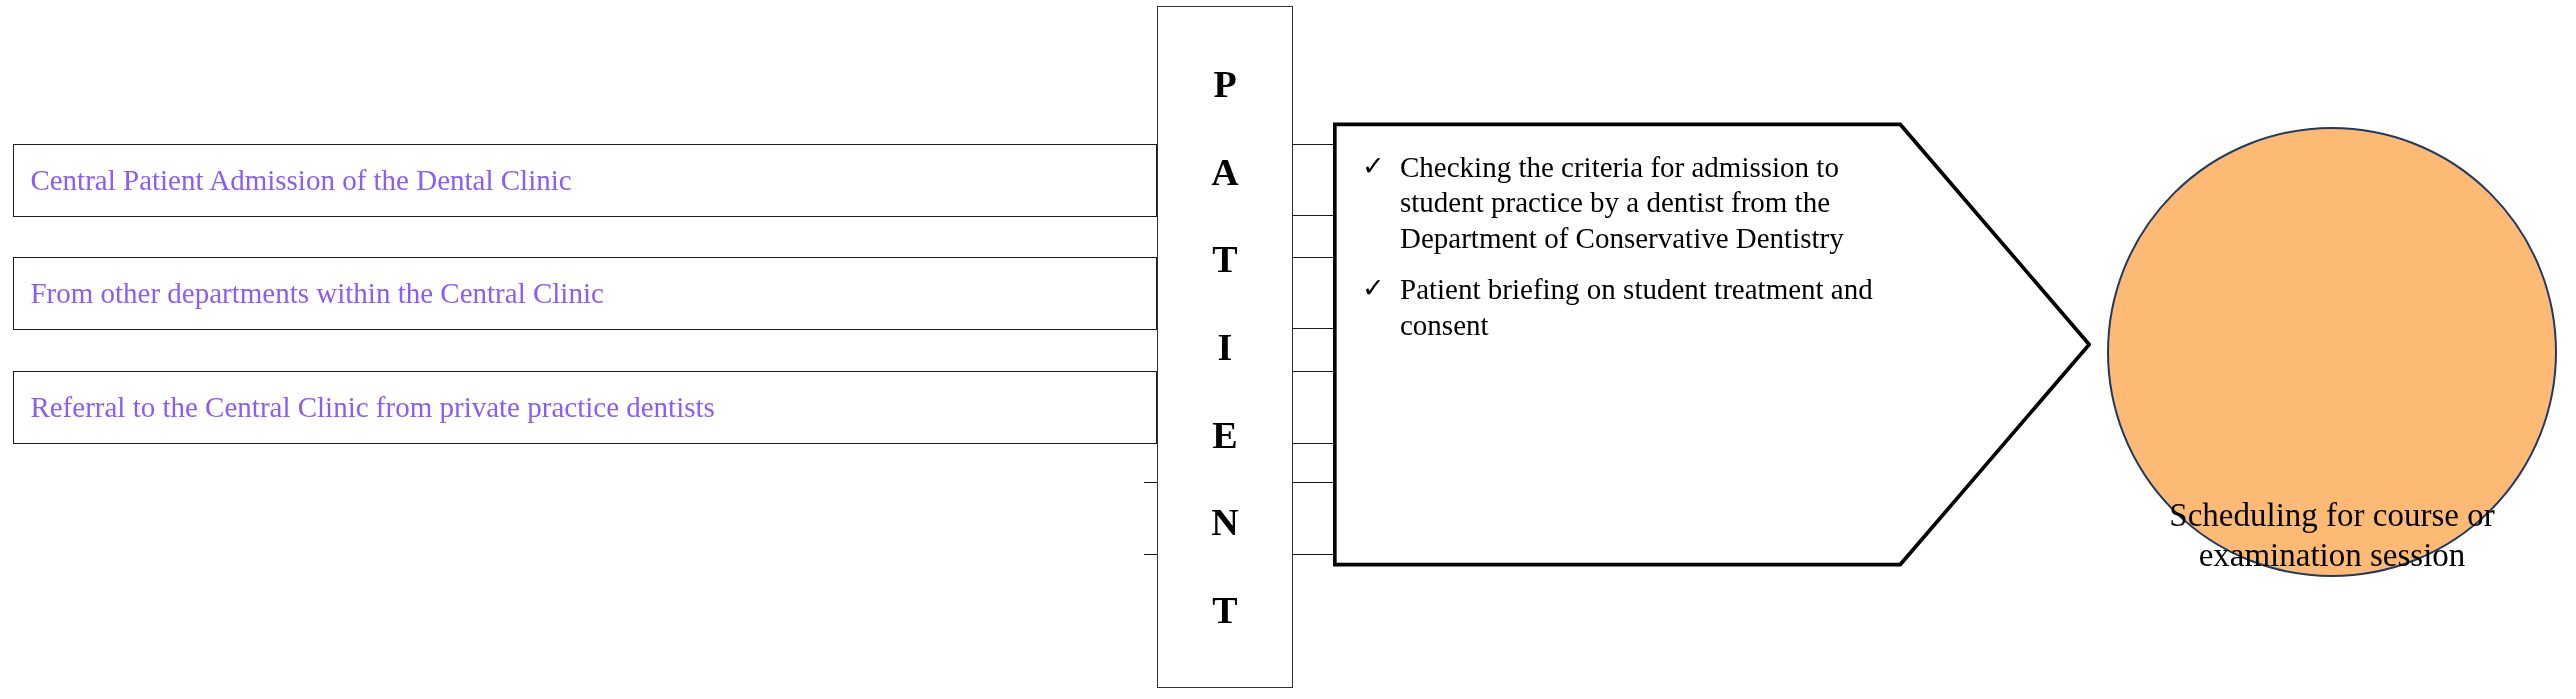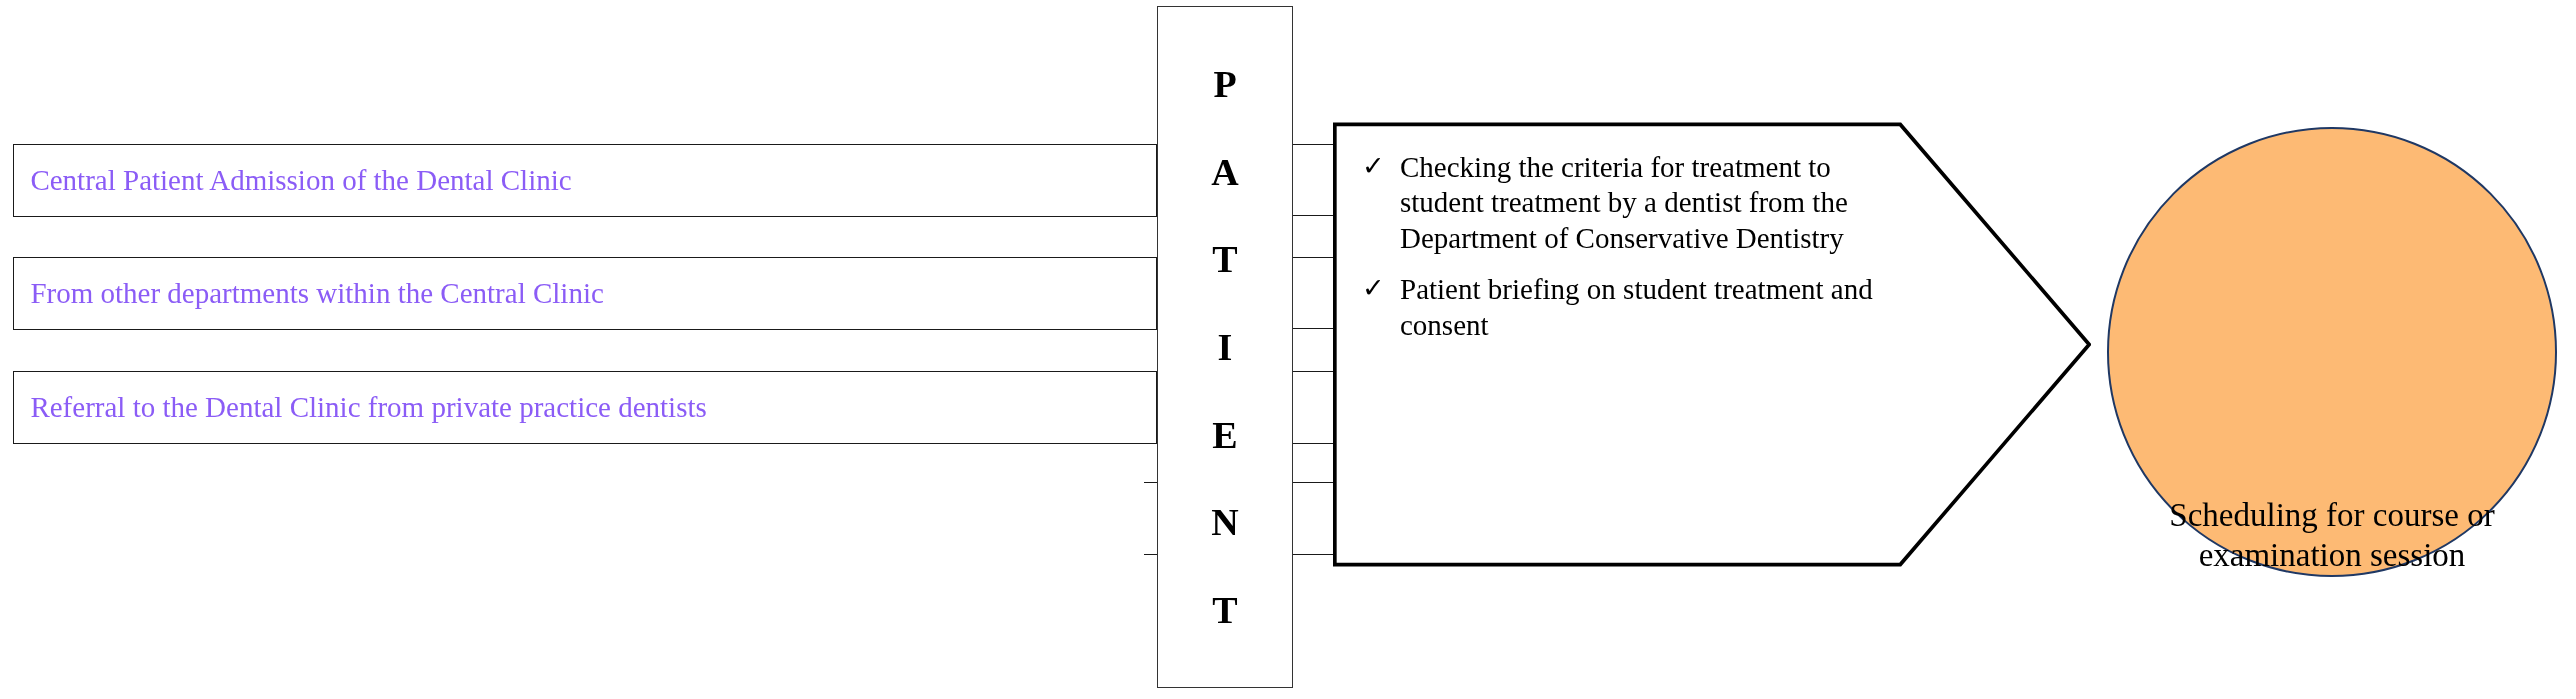--- a/index.html
+++ b/index.html
@@ -160,21 +160,21 @@
 
   <div class="source-box" style="top:144px; height:73px; width:1144px;">
     <span class="label">Central Patient Admission of the Dental Clinic</span>
   </div>
 
   <div class="source-box" style="top:257px; height:73px; width:1144px;">
     <span class="label">From other departments within the Central Clinic</span>
   </div>
 
   <div class="source-box" style="top:371px; height:73px; width:1144px;">
-    <span class="label">Referral to the Dental Clinic from private practice dentists</span>
+    <span class="label">Referral to the Central Clinic from private practice dentists</span>
   </div>
 
 
   <div id="patient-column">
     <span class="pletter">P</span>
     <span class="pletter">A</span>
     <span class="pletter">T</span>
     <span class="pletter">I</span>
     <span class="pletter">E</span>
     <span class="pletter">N</span>
@@ -182,21 +182,21 @@
   </div>
 
   <div id="arrow-block">
     <svg viewBox="0 0 1240 728" preserveAspectRatio="none">
       <polygon points="3,4 928,4 1237,364 928,724 3,724" fill="#ffffff" stroke="#000000" stroke-width="6" stroke-linejoin="miter"></polygon>
     </svg>
 
     <div id="arrow-content">
       <div class="check-item">
         <span class="check-icon">✓</span>
-        <span class="check-text">Checking the criteria for treatment to student treatment by a dentist from the Department of Conservative Dentistry</span>
+        <span class="check-text">Checking the criteria for admission to student practice by a dentist from the Department of Conservative Dentistry</span>
       </div>
       <div class="check-item">
         <span class="check-icon">✓</span>
         <span class="check-text">Patient briefing on student treatment and consent</span>
       </div>
     </div>
   </div>
 
   <div id="destination-circle">
     <span class="circle-label">Scheduling for course or examination session</span>

